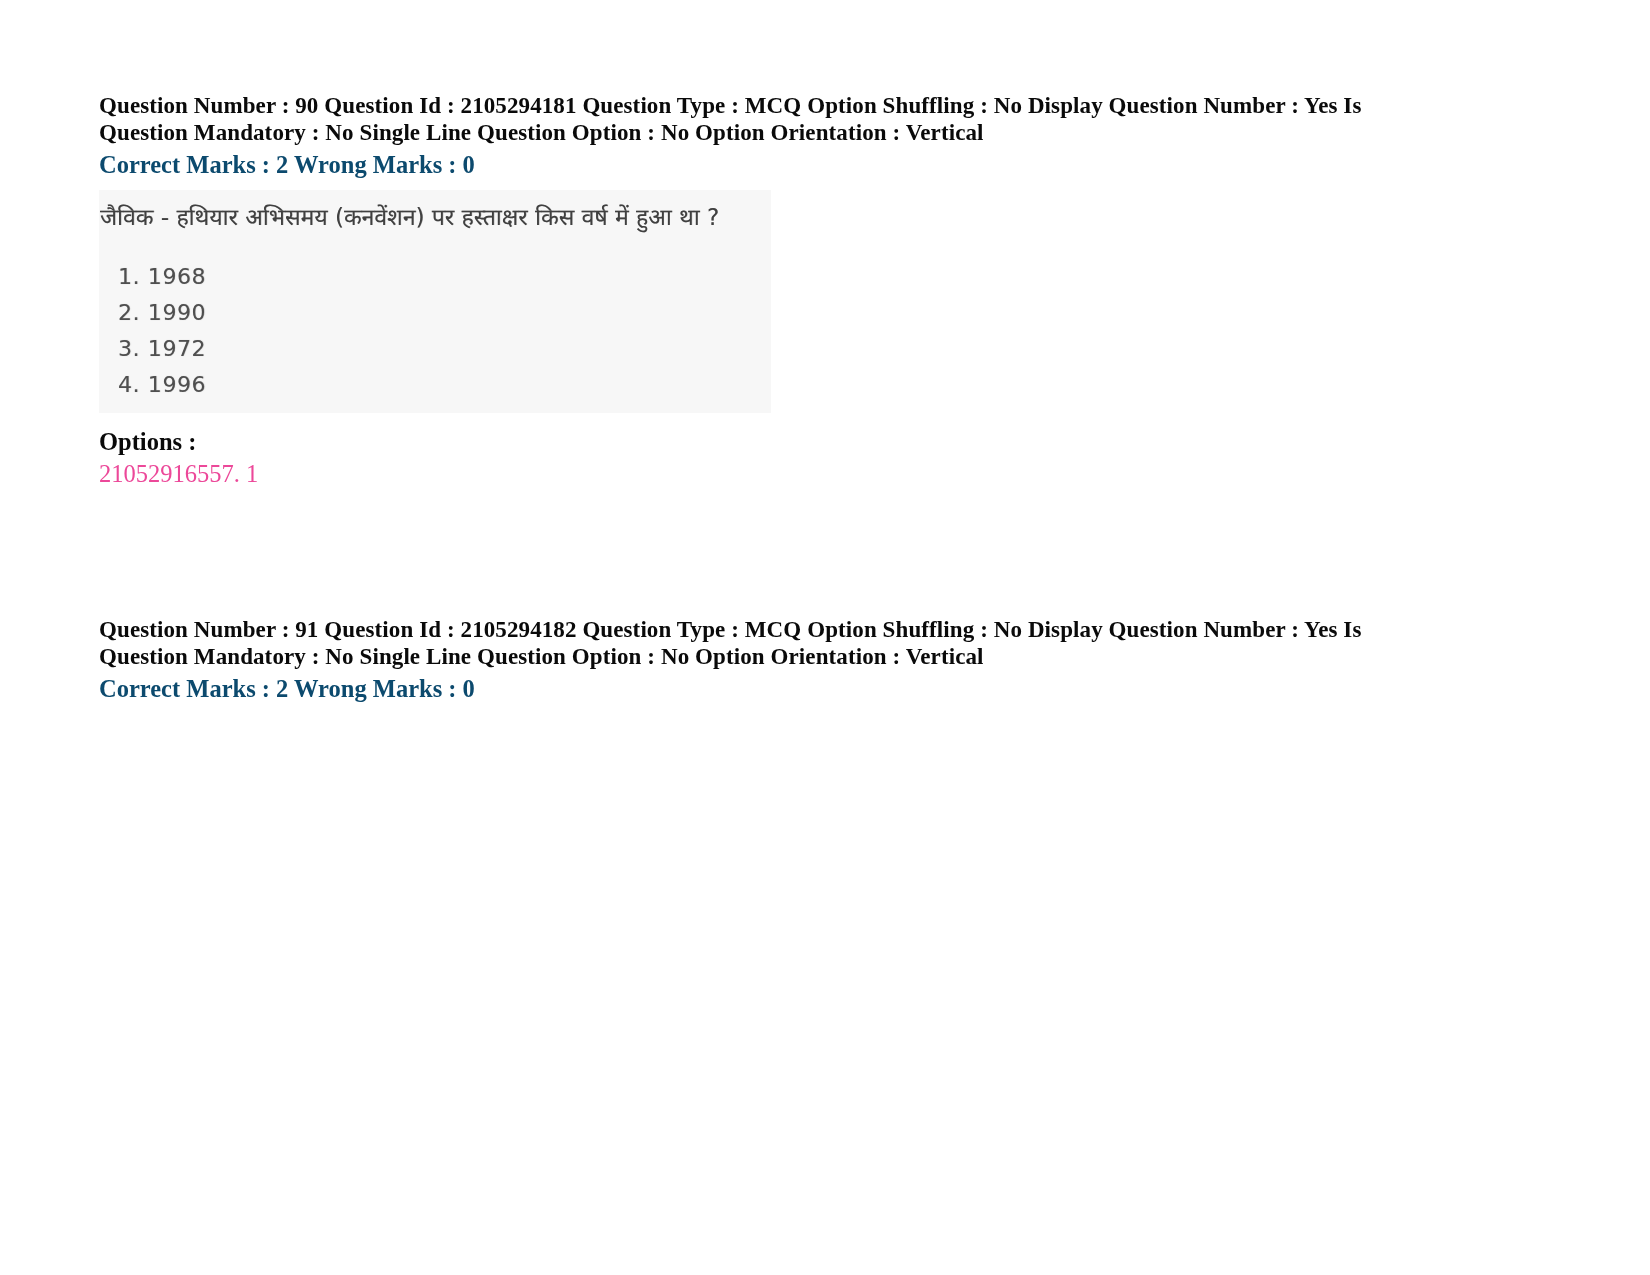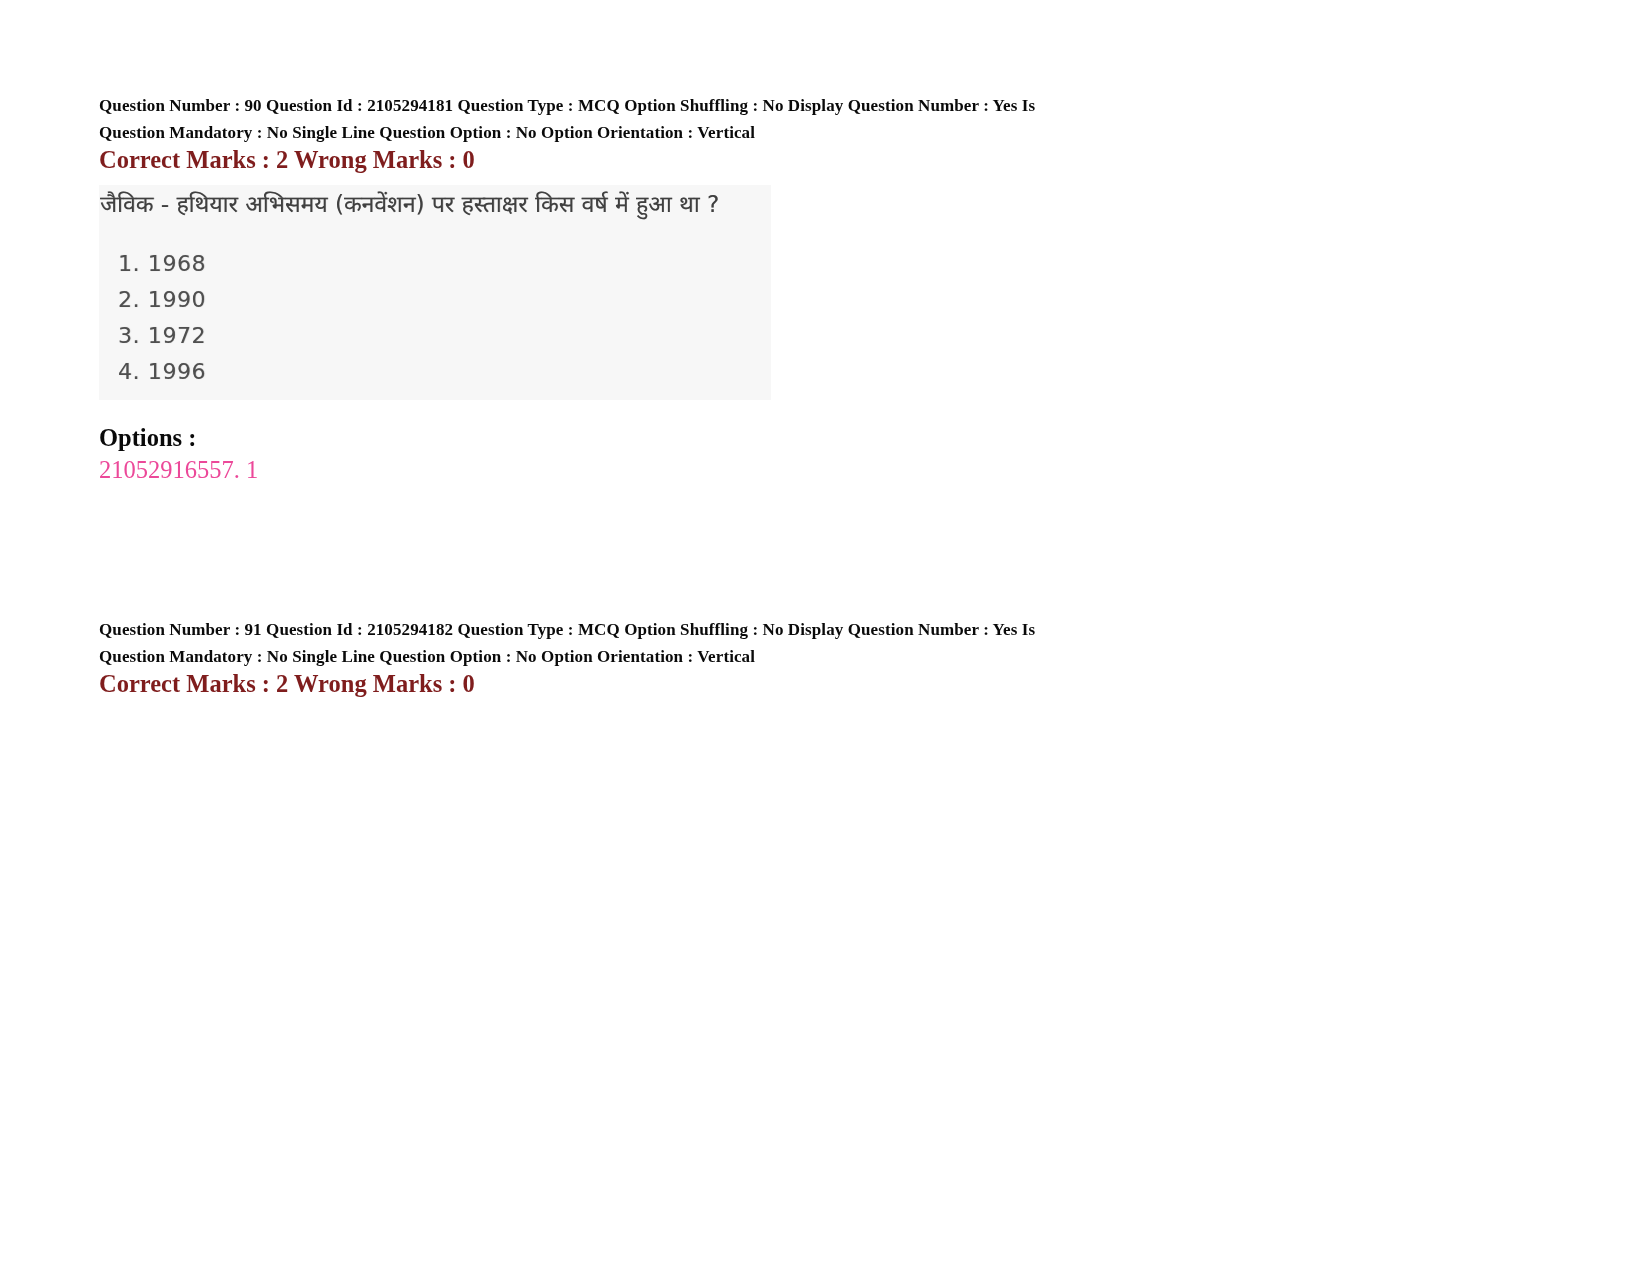--- a/index.html
+++ b/index.html
@@ -30,71 +30,73 @@
   .question-block {
     position: absolute;
     left: 99px;
     width: 1460px;
   }
   #question-block-90 { top: 92px; }
   #question-block-91 { top: 616px; }
 
   .meta-line {
     font-weight: bold;
-    font-size: 17px;
+    font-size: 23px;
     line-height: 27px;
     letter-spacing: 0.1px;
     white-space: nowrap;
     color: #0a0a0a;
   }
   .meta-marks {
     font-weight: bold;
     font-size: 24.5px;
     line-height: 27px;
-    color: #7f1d1d;
+    margin-top: 5px;
+    color: #0c4a6e;
   }
 
   
   .scan-area {
     position: relative;
     margin-top: 12px;
     width: 672px;
     background: #fbfbfb;
     padding: 4px 0 10px 0;
     filter: contrast(0.93) brightness(1.02);
   }
   .scan-stem {
     font-family: "DejaVu Sans", sans-serif;
     font-size: 23px;
     line-height: 30px;
     color: #3a3a3a;
     white-space: nowrap;
     padding-left: 1px;
     text-shadow: 0.4px 0.2px 0.6px rgba(90,90,90,0.55);
+    margin-top: 8px;
   }
   .scan-choices {
     margin-top: 27px;
     padding-left: 8px;
   }
   .scan-choice {
     font-family: "DejaVu Sans", sans-serif;
     font-size: 22px;
     line-height: 36px;
     color: #4a4a4a;
     letter-spacing: 0.6px;
     text-shadow: 0.4px 0.2px 0.7px rgba(100,100,100,0.5);
     margin-left: 11px;
   }
 
   
   .options-heading {
     font-weight: bold;
     font-size: 24.5px;
     line-height: 33px;
-    margin-top: 21px;
+    margin-top: 12px;
     color: #0a0a0a;
   }
   .option-id-row {
     font-size: 24.5px;
     line-height: 32.5px;
     color: #ec4899;
   }
 </style>
 </head>
 <body>

